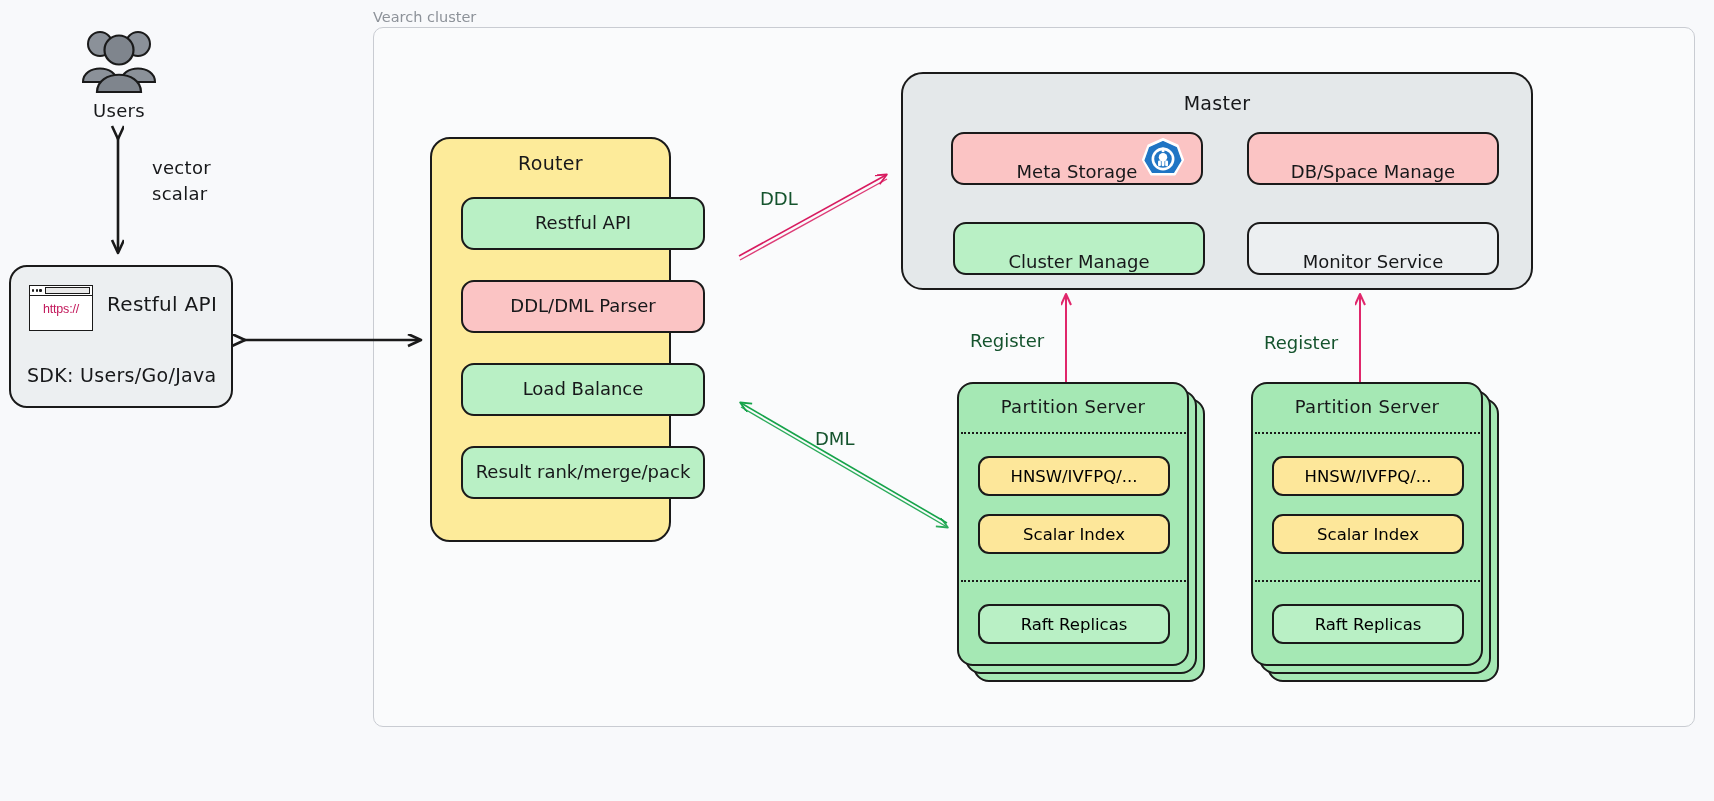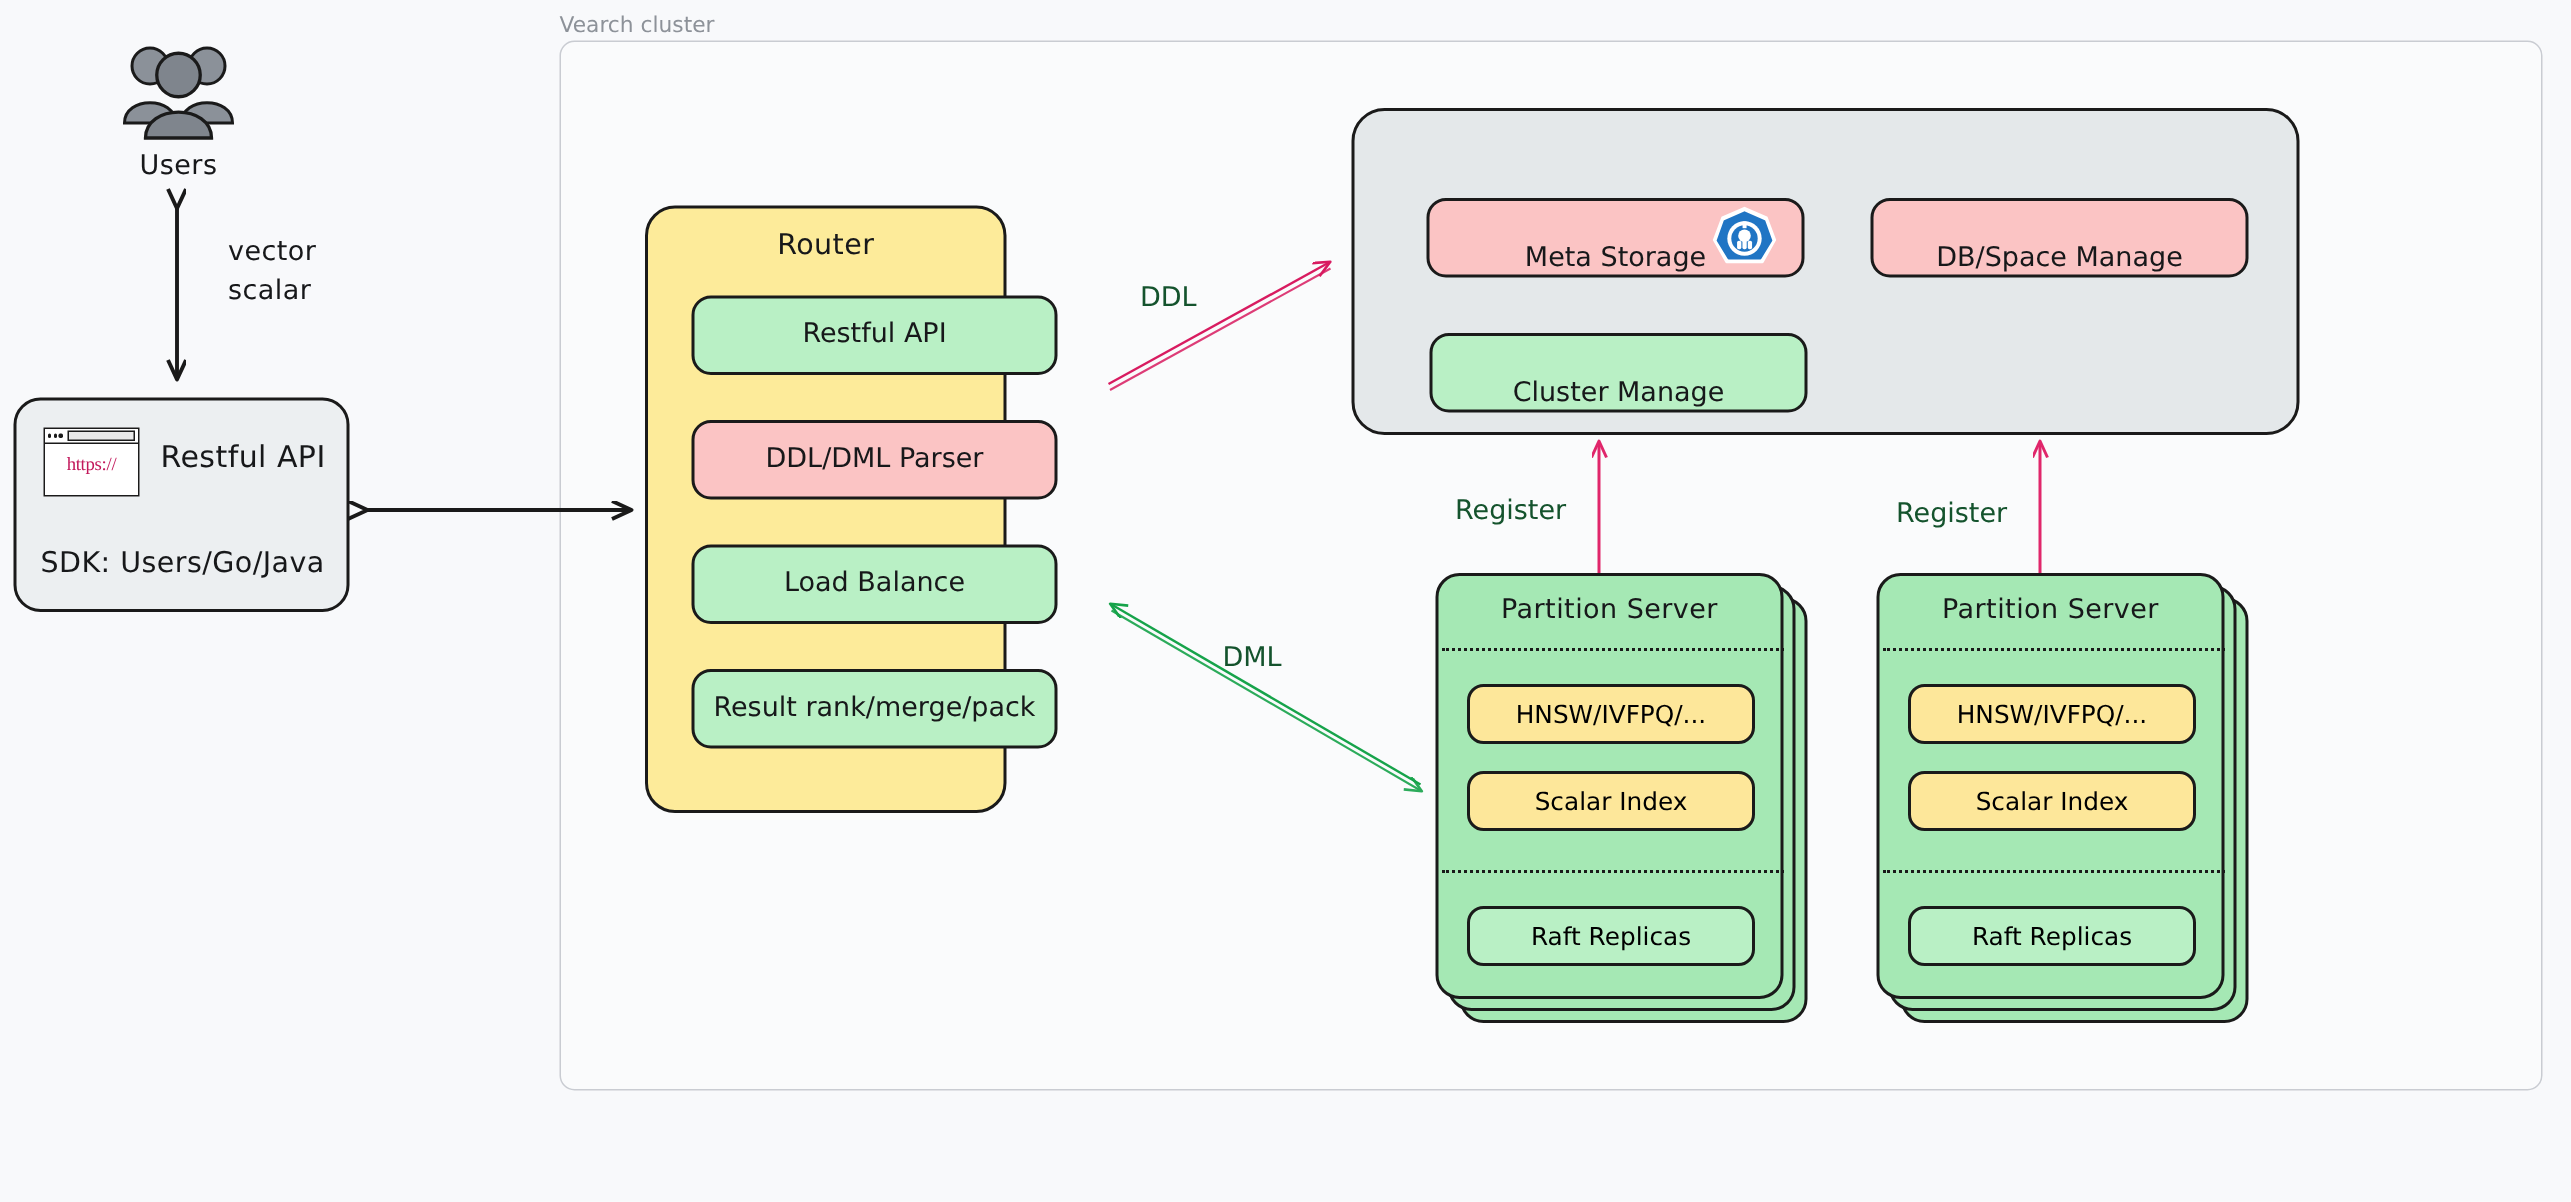--- a/index.html
+++ b/index.html
@@ -62,21 +62,21 @@
     position:absolute;left:18px;top:18px;width:64px;height:46px;
     border:1.6px solid #1a1a1a;background:#fff;box-sizing:border-box;
   }
   #browser-icon .bar{
     height:10px;border-bottom:1.4px solid #1a1a1a;background:#fff;
     display:flex;align-items:center;gap:1.5px;padding:0 2px;box-sizing:border-box;
   }
   #browser-icon .dot{width:2.2px;height:2.2px;border-radius:50%;background:#1a1a1a;}
   #browser-icon .addr{flex:1;height:4.5px;margin-left:2px;border:1px solid #1a1a1a;background:#e9e9e9;}
   #browser-url{
-    font-size:12.5px;color:#c2185b;font-family:Liberation Serif, serif;
+    font-size:12.5px;color:#c2185b;font-family:Liberation Sans, sans-serif;
     padding:6px 3px 0 3px;letter-spacing:-.2px;
   }
   #client-restful-label{position:absolute;left:96px;top:26px;font-size:20px;}
   #client-sdk-label{position:absolute;left:16px;top:98px;font-size:19px;}
 
   
   #vector-scalar{position:absolute;left:152px;top:155px;font-size:18px;line-height:1.45;}
 
   
   #router-box{
@@ -234,20 +234,21 @@
     </div>
     <div class="router-item" style="top:141px;background:#fbc4c4;">
       <span>DDL/DML Parser</span>
     </div>
     <div class="router-item" style="top:307px;background:#b9f0c5;">
       <span>Result rank/merge/pack</span>
     </div>
   </div>
 
   <div class="node" id="master-box">
+    <div id="master-title" class="lbl">Master</div>
 
     <div class="master-item" style="left:48px;top:58px;background:#fbc4c4;">
       <span>Meta Storage</span>
       <svg id="etcd-icon" viewBox="0 0 48 48">
         <polygon points="24,2 40,9 46,25 37,41 11,41 2,25 8,9" fill="#ffffff" stroke="#ffffff" stroke-width="2" stroke-linejoin="round"></polygon>
         <polygon points="24,5 38.5,11.5 43.5,25.5 35.5,38.5 12.5,38.5 4.5,25.5 9.5,11.5" fill="#2075c4" stroke="#2075c4" stroke-width="1.5" stroke-linejoin="round"></polygon>
         <circle cx="24" cy="24" r="12.5" fill="#ffffff"></circle>
         <circle cx="24" cy="24" r="9.6" fill="#2075c4"></circle>
         <circle cx="24" cy="22" r="4.6" fill="#ffffff"></circle>
         <rect x="18.6" y="25.6" width="3.1" height="6.2" rx="1.3" fill="#ffffff"></rect>
@@ -258,20 +259,23 @@
     </div>
 
     <div class="master-item" style="left:344px;top:58px;background:#fbc4c4;">
       <span>DB/Space Manage</span>
     </div>
 
     <div class="master-item" style="left:50px;top:148px;background:#b9f0c5;">
       <span>Cluster Manage</span>
     </div>
 
+    <div class="master-item" style="left:344px;top:148px;background:#eceff1;">
+      <span>Monitor Service</span>
+    </div>
   </div>
 
   <div class="ps-stack" style="left:957px;top:382px;">
     <div class="ps-shadow" style="left:16px;top:16px;"></div>
     <div class="ps-shadow" style="left:8px;top:8px;"></div>
     <div class="ps-card">
       <div class="ps-title lbl">Partition Server</div>
       <div class="ps-div" style="top:48px;"></div>
 
       <div class="ps-item" style="top:72px;background:#fde79a;">

